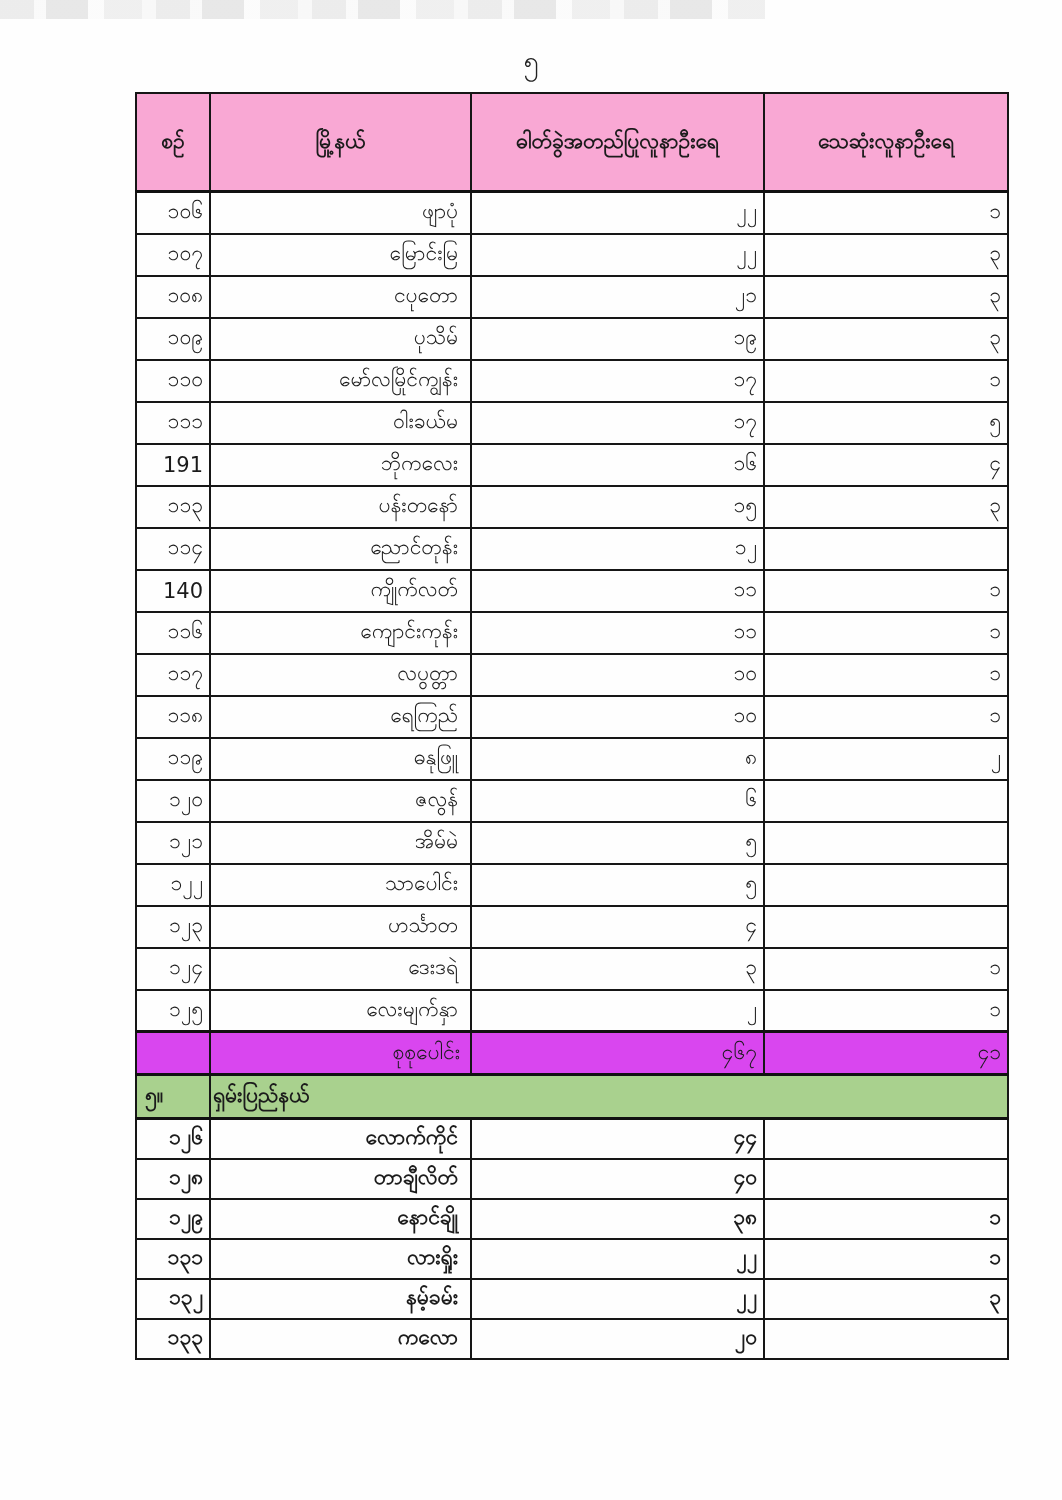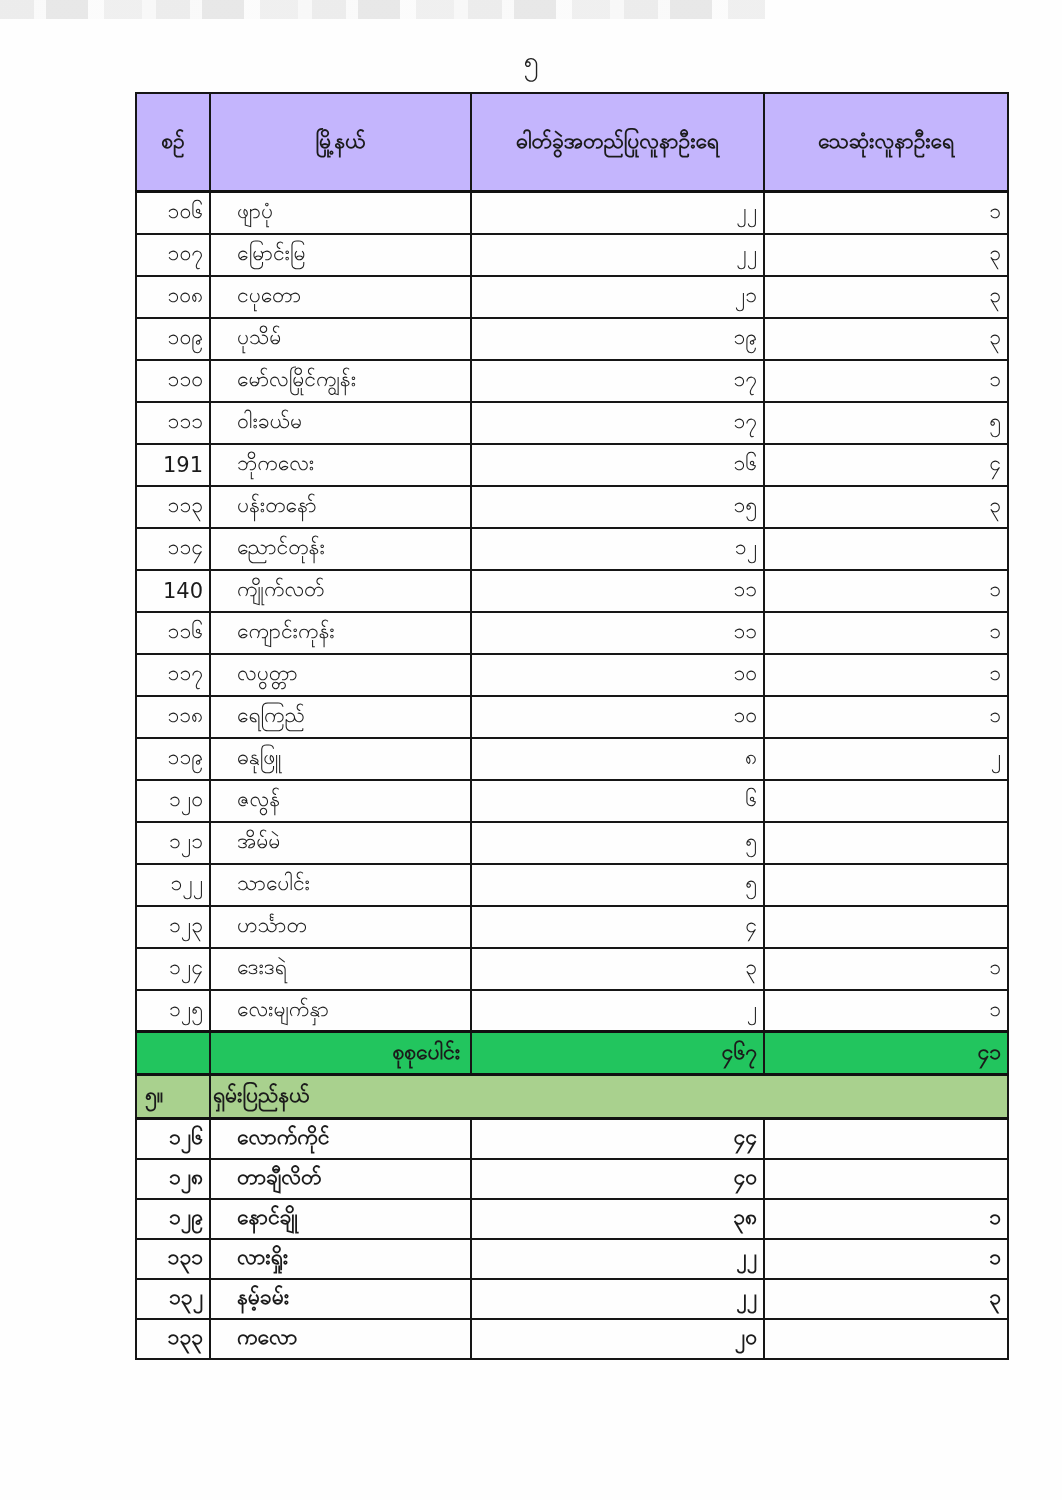--- a/index.html
+++ b/index.html
@@ -35,31 +35,31 @@
   }
   col.c1{width:74px;} col.c2{width:261px;} col.c3{width:293px;} col.c4{width:244px;}
 
   .data th,.data td{
     border:2px solid #161616;
     padding:0 12px;
     overflow:hidden;white-space:nowrap;
     vertical-align:middle;
   }
   .data thead th{
-    height:96px;background:#c4b5fd;
+    height:96px;background:#f9a8d4;
     font-weight:700;text-align:center;font-size:21px;
     border-bottom:3px solid #111;
   }
   tr.row{height:42px;}
   tr.row2{height:40px;font-weight:bold;}
   td.c-no{text-align:right;padding:0 6px;}
-  td.c-town{text-align:left;padding-left:26px;}
+  td.c-town{text-align:right;padding-left:26px;}
   td.c-num{text-align:right;padding-right:6px;}
 
-  tr.total-row{height:43px;background:#22c55e;font-weight:700;}
+  tr.total-row{height:43px;background:#d946ef;font-weight:400;}
   tr.total-row td{border-top:3px solid #111;}
   td.total-label{text-align:right;padding-right:10px;}
 
   tr.section-row{height:44px;background:#A9D18E;font-weight:700;}
   tr.section-row td{border-top:3px solid #111;border-bottom:3px solid #111;}
   td.section-no{text-align:left;padding-left:8px;}
   td.section-name{text-align:left;padding-left:2px;}
 </style>
 </head>
 <body>

